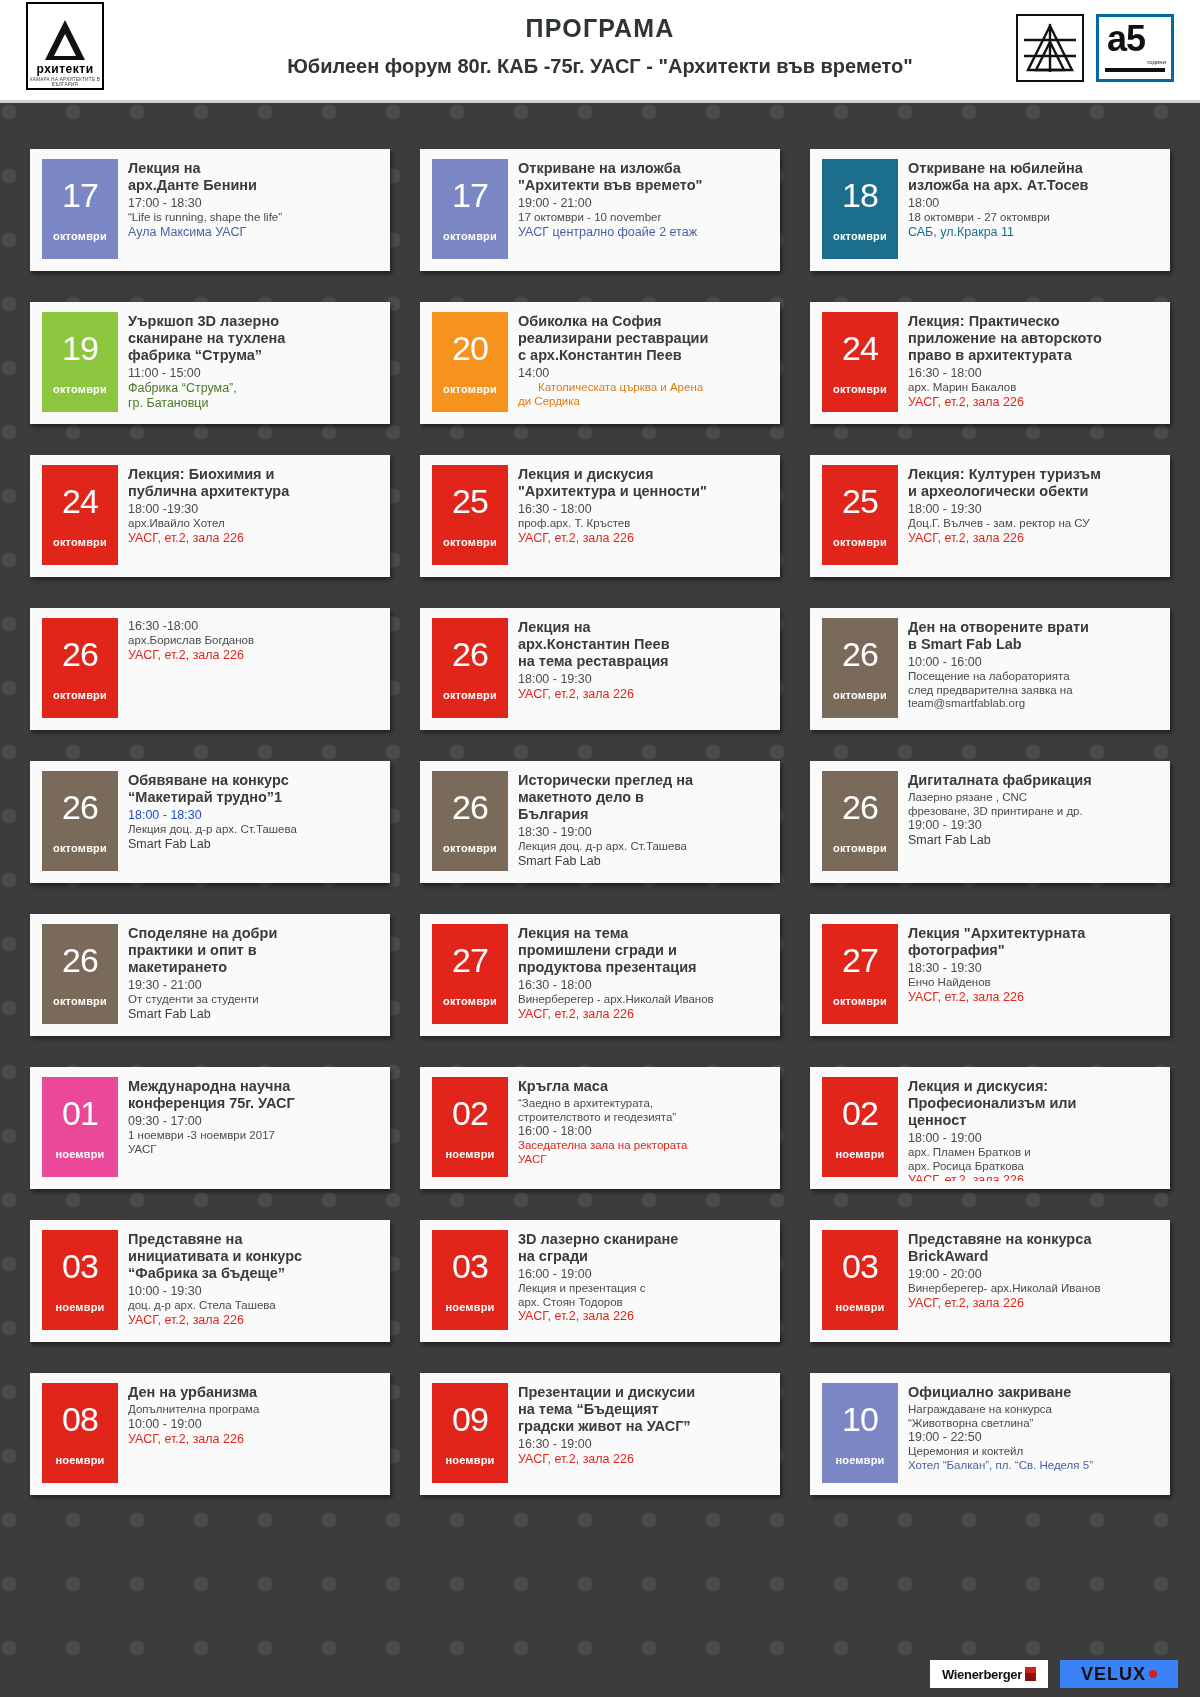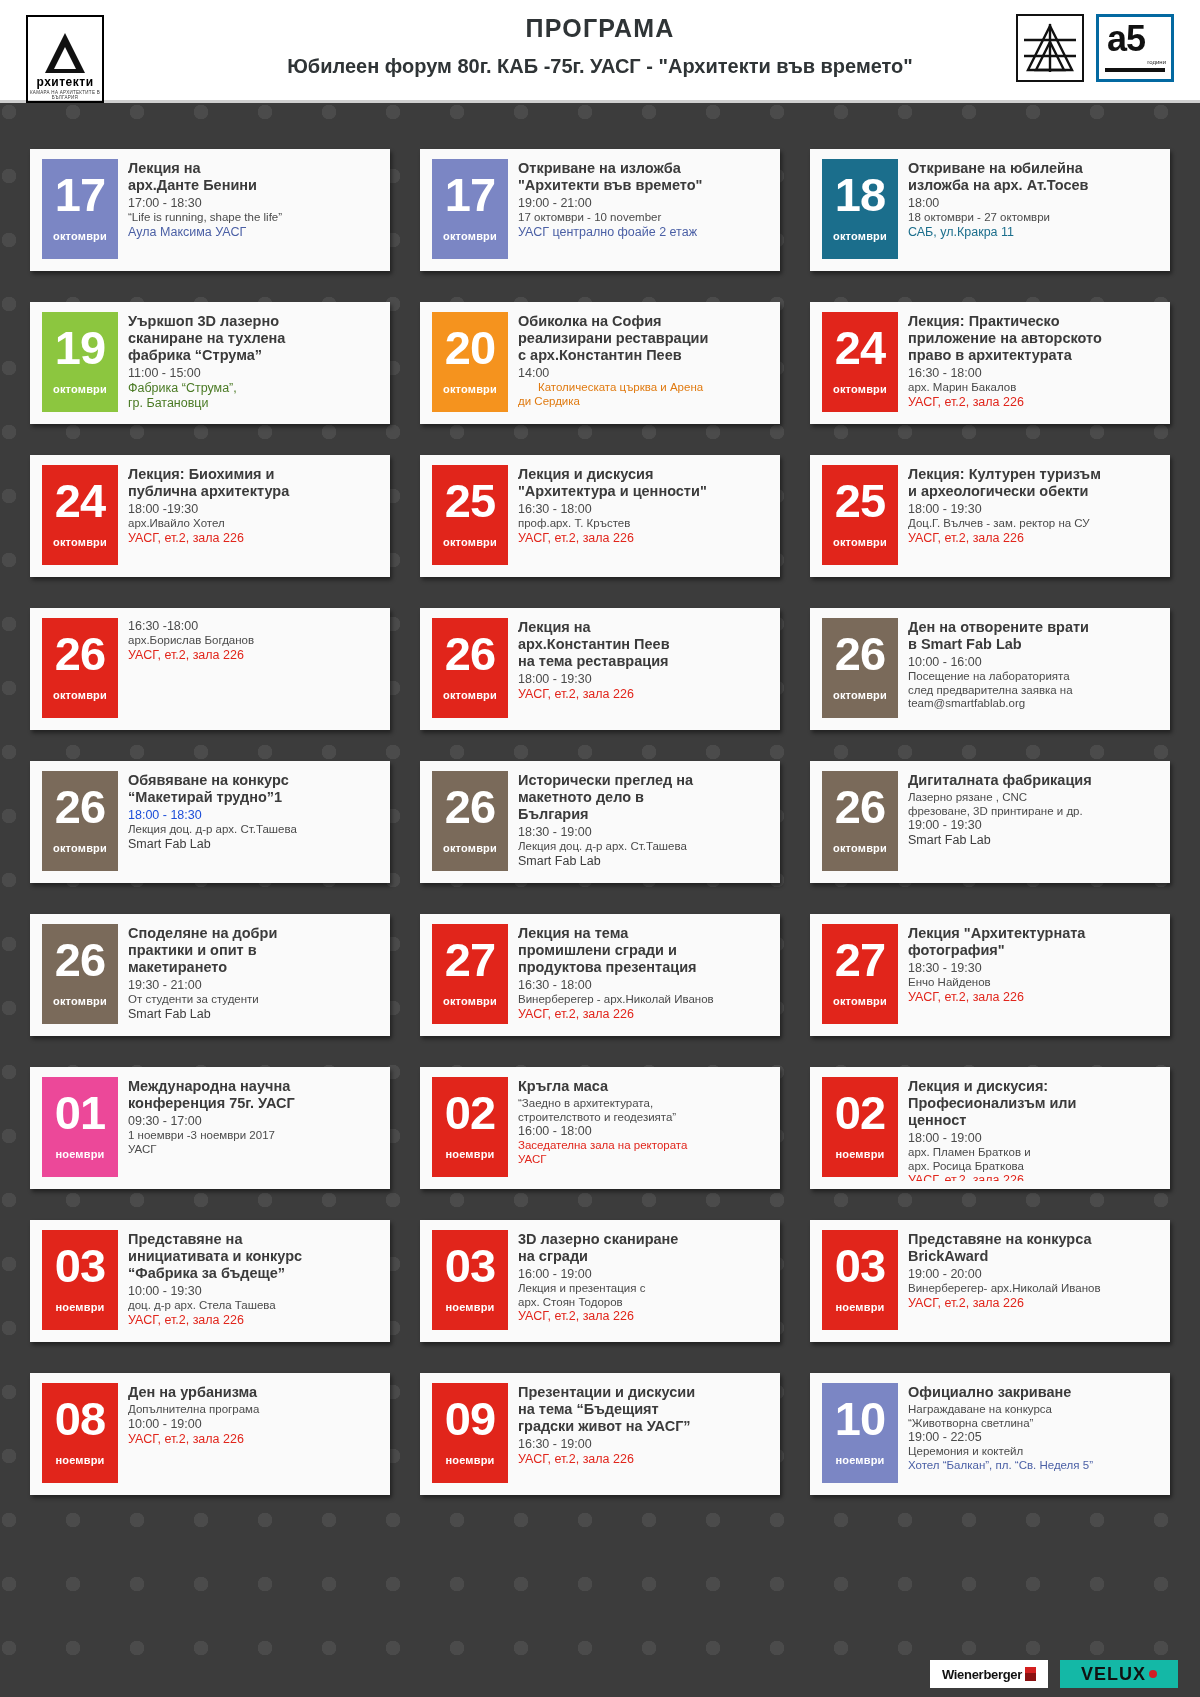--- a/index.html
+++ b/index.html
@@ -19,21 +19,21 @@
 
   
   .header {
     position: relative;
     height: 103px;
     background: #ffffff;
     border-bottom: 3px solid #cfcfcf;
   }
   .logo-left {
     position: absolute;
-    left: 26px; top: 15px;
+    left: 26px; top: 2px;
     width: 78px; height: 88px;
     border: 2px solid #000;
   }
   .logo-left .tri {
     position: absolute;
     left: 50%; top: 16px;
     transform: translateX(-50%);
     width: 0; height: 0;
     border-left: 20px solid transparent;
     border-right: 20px solid transparent;
@@ -154,22 +154,22 @@
     min-width: 76px;
     height: 100px;
     display: flex;
     flex-direction: column;
     align-items: center;
     justify-content: flex-start;
     color: #fff;
     margin-right: 10px;
   }
   .datebox .dnum {
-    font-size: 47px;
-    font-weight: bold;
+    font-size: 34px;
+    font-weight: normal;
     line-height: 72px;
     letter-spacing: -1px;
   }
   .datebox .dmon {
     font-size: 11px;
     font-weight: bold;
     line-height: 1;
     padding-bottom: 8px;
     letter-spacing: .2px;
   }
@@ -223,21 +223,21 @@
   }
   .logo-wb .wbmark {
     width: 11px; height: 14px;
     margin-left: 3px;
     background: linear-gradient(#d41f1f 0 45%, #8a1111 45% 100%);
   }
   .logo-velux {
     position: absolute;
     right: 22px; bottom: 9px;
     width: 118px; height: 28px;
-    background: #14b8a6;
+    background: #3b82f6;
     display: flex;
     align-items: center;
     justify-content: center;
   }
   .logo-velux .vtxt {
     font-size: 18px;
     font-weight: bold;
     color: #111;
     letter-spacing: 1px;
   }
@@ -687,21 +687,21 @@
         <div class="datebox" style="background: rgb(123, 134, 196); align-items: center;">
           <div class="dnum">10</div>
           <div class="dmon">ноември</div>
         </div>
         <div class="info">
           <div class="ttl">
             <div>Официално закриване</div>
           </div>
           <div class="ln small" style="color: rgb(74, 74, 74);">Награждаване на конкурса</div>
           <div class="ln small" style="color: rgb(74, 74, 74);">“Животворна светлина”</div>
-          <div class="ln" style="color: rgb(74, 74, 74);">19:00 - 22:05</div>
+          <div class="ln" style="color: rgb(74, 74, 74);">19:00 - 22:50</div>
           <div class="ln small" style="color: rgb(74, 74, 74);">Церемония и коктейл</div>
           <div class="ln small accent" style="color: rgb(74, 95, 165);">Хотел “Балкан”, пл. “Св. Неделя 5”</div>
         </div>
       </div>
     </div>
 
   <div class="footer">
     <div class="logo-wb">
       <span class="wbtxt">Wienerberger</span>
       <span class="wbmark"></span>

